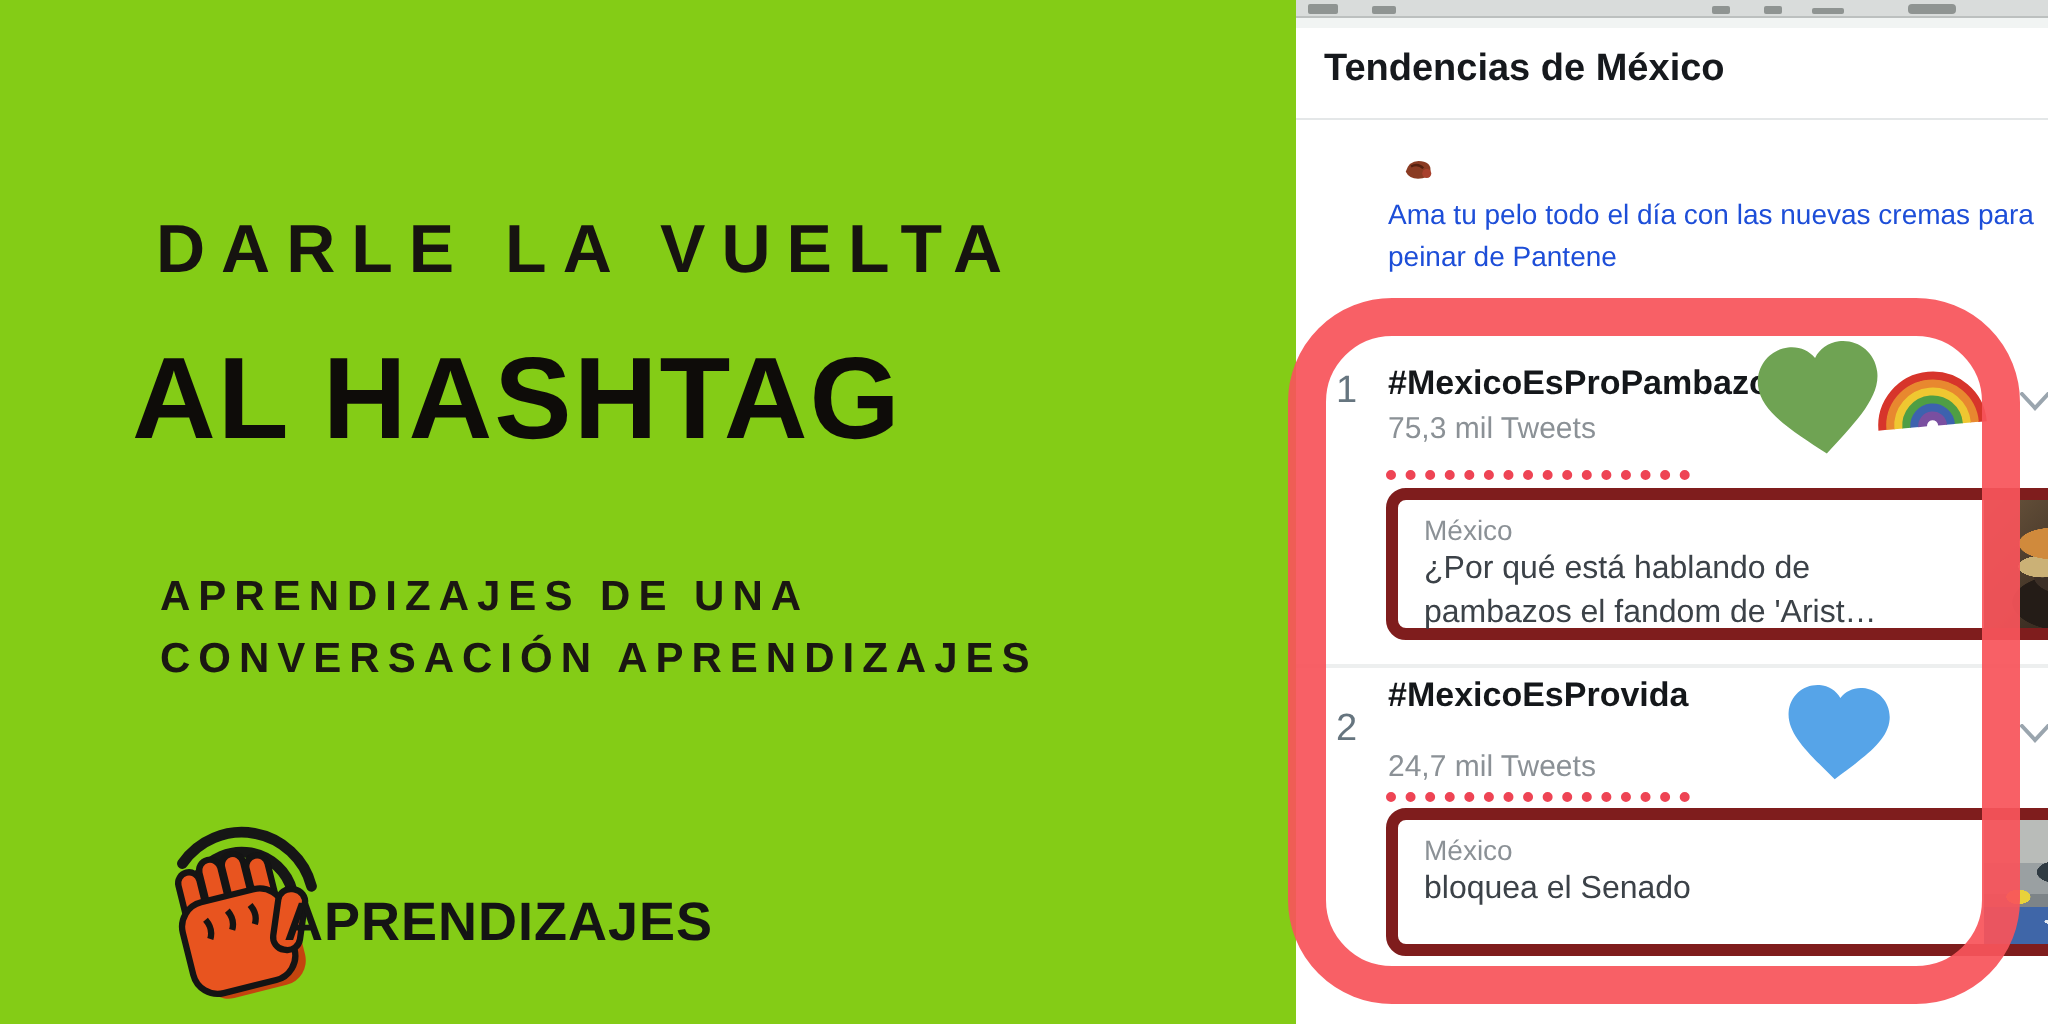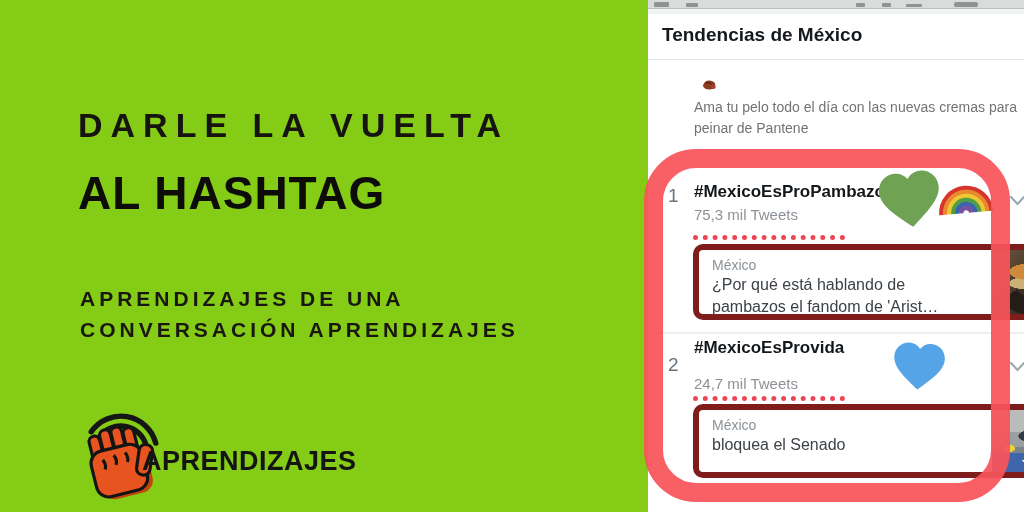--- a/index.html
+++ b/index.html
@@ -2,21 +2,21 @@
 <html><head>
 <meta charset="utf-8">
 <style>
   html,body{margin:0;padding:0;}
   body{font-family:"Liberation Sans",sans-serif;}
   .stage{position:relative;width:1024px;height:512px;overflow:hidden;background:#fff;}
 
   
   .left-panel{position:absolute;left:0;top:0;width:648px;height:512px;background:#84cc16;}
   .title-small{position:absolute;left:78px;top:106px;font-size:34px;font-weight:700;letter-spacing:8px;color:#161310;white-space:nowrap;}
-  .title-big{position:absolute;left:78px;top:166px;font-size:46px;font-weight:900;letter-spacing:1px;color:#0e0c09;white-space:nowrap;}
+  .title-big{position:absolute;left:66px;top:166px;font-size:58px;font-weight:900;letter-spacing:1px;color:#0e0c09;white-space:nowrap;}
   .subtitle{position:absolute;left:80px;top:283px;font-size:21px;font-weight:700;letter-spacing:4px;line-height:31px;color:#1a1712;}
   .subtitle span{display:block;white-space:nowrap;}
   .logo{position:absolute;left:66px;top:402px;width:420px;height:110px;}
   .logo svg{position:absolute;left:0;top:0;width:108px;height:108px;}
   .logo-text{position:absolute;left:76px;top:44px;font-size:27px;font-weight:900;letter-spacing:.5px;color:#141414;white-space:nowrap;}
 
   
   .phone{position:absolute;left:648px;top:0;width:376px;height:512px;background:#fff;}
   .status-bar{position:absolute;left:0;top:0;width:100%;height:8px;background:#d9dcdb;border-bottom:1px solid #bcc0bf;}
   .si{position:absolute;background:#8f9492;border-radius:1px;}
@@ -26,21 +26,21 @@
   .si4{left:234px;top:3px;width:9px;height:4px;}
   .si5{left:258px;top:4px;width:16px;height:3px;}
   .si6{left:306px;top:2px;width:24px;height:5px;border-radius:2px;}
   .sub-status{position:absolute;left:0;top:9px;width:100%;height:5px;background:#f1f4f3;}
 
   .trend-header{position:absolute;left:14px;top:24px;font-size:19px;font-weight:700;color:#16191d;white-space:nowrap;text-align:center;}
   .header-divider{position:absolute;left:0;top:59px;width:100%;height:1px;background:#e4e7e8;}
 
   .promoted-hashtag{position:absolute;left:46px;top:75px;font-size:17px;font-weight:700;color:#14171a;white-space:nowrap;}
   .hair-emoji{display:inline-block;width:18px;height:14px;margin-left:6px;vertical-align:-2px;}
-  .promoted-desc{position:absolute;left:46px;top:97px;width:330px;font-size:14px;line-height:21px;color:#737373;}
+  .promoted-desc{position:absolute;left:46px;top:97px;width:330px;font-size:14px;line-height:21px;color:#1d4ed8;}
 
   .rank{position:absolute;left:20px;font-size:19px;color:#66757f;}
   .rank-1{top:185px;} .rank-2{top:354px;}
   .trend-hashtag{position:absolute;left:46px;font-size:17px;font-weight:700;color:#14171a;white-space:nowrap;}
   .hashtag-1{top:182px;} .hashtag-2{top:338px;}
   .tweet-count{position:absolute;left:46px;font-size:15px;color:#8b9196;white-space:nowrap;}
   .tweets-1{top:206px;} .tweets-2{top:375px;}
   .chevron{position:absolute;left:362px;width:15px;height:10px;}
   .chev-1{top:196px;} .chev-2{top:362px;}
 

